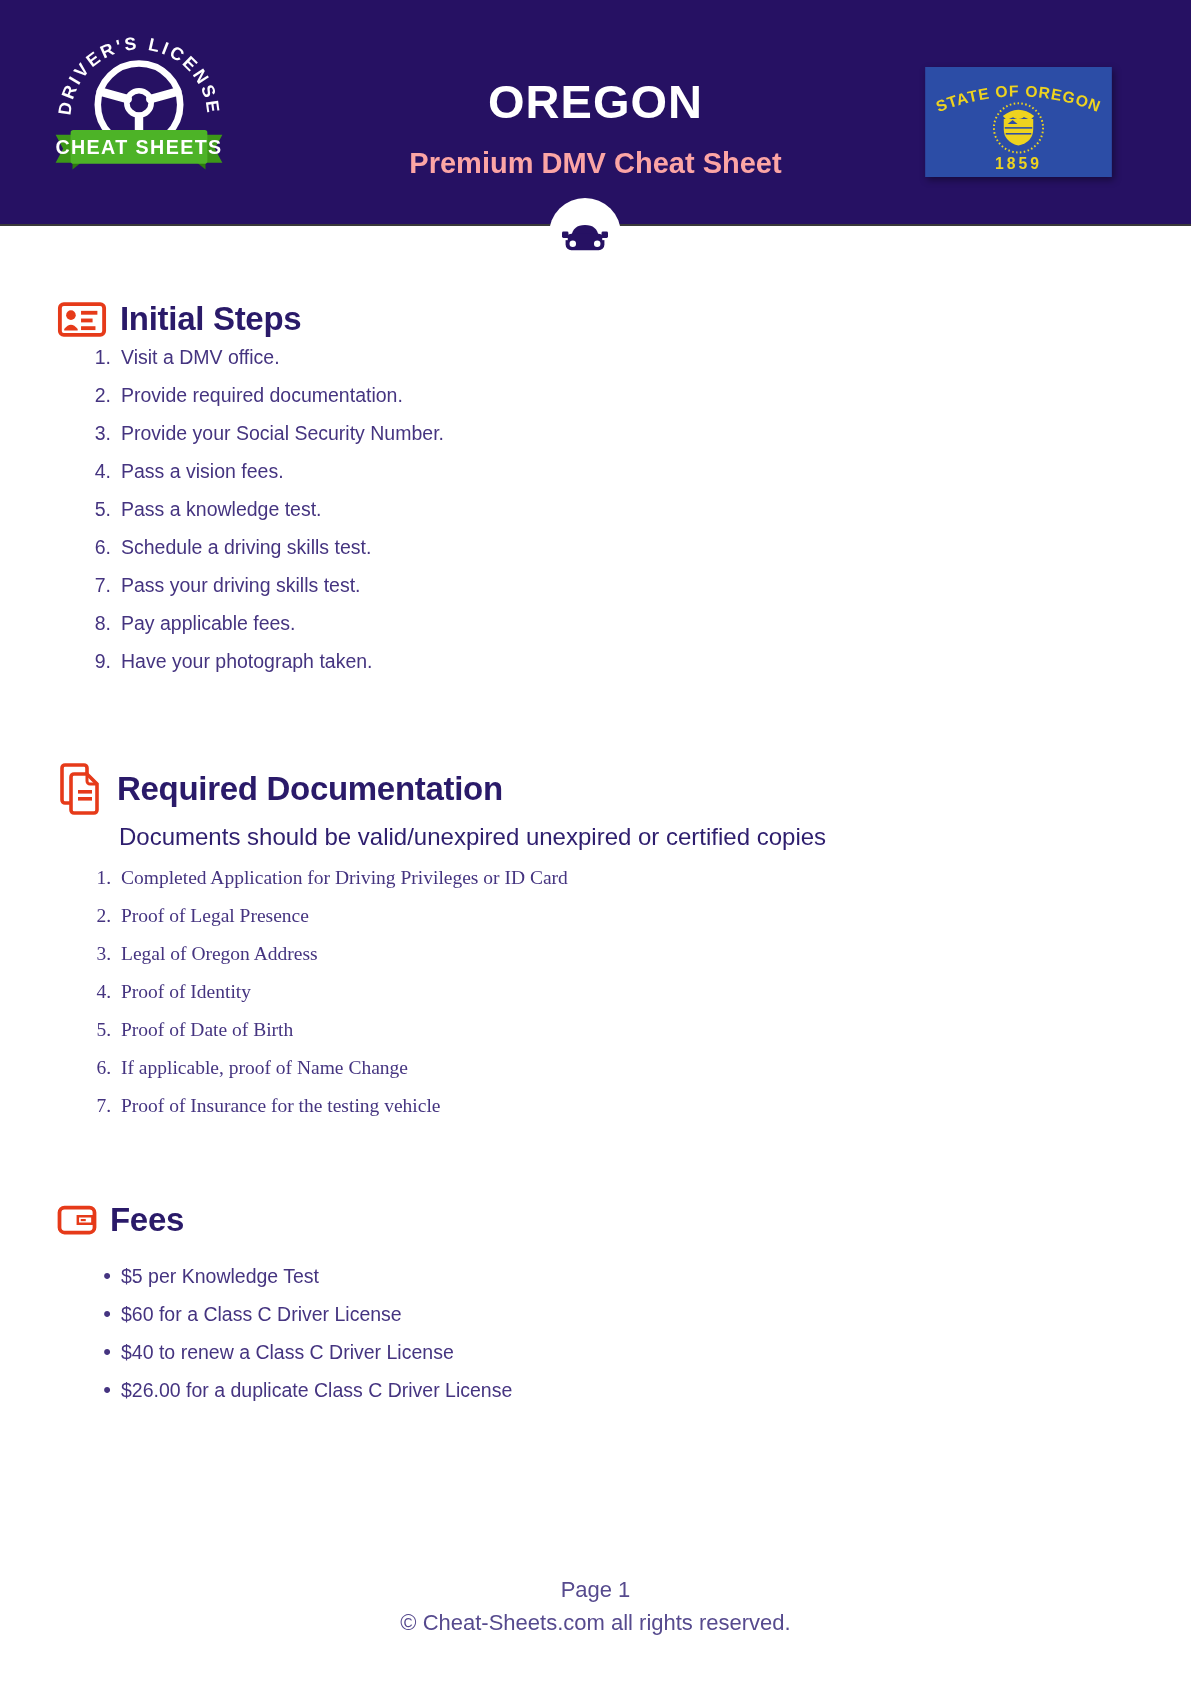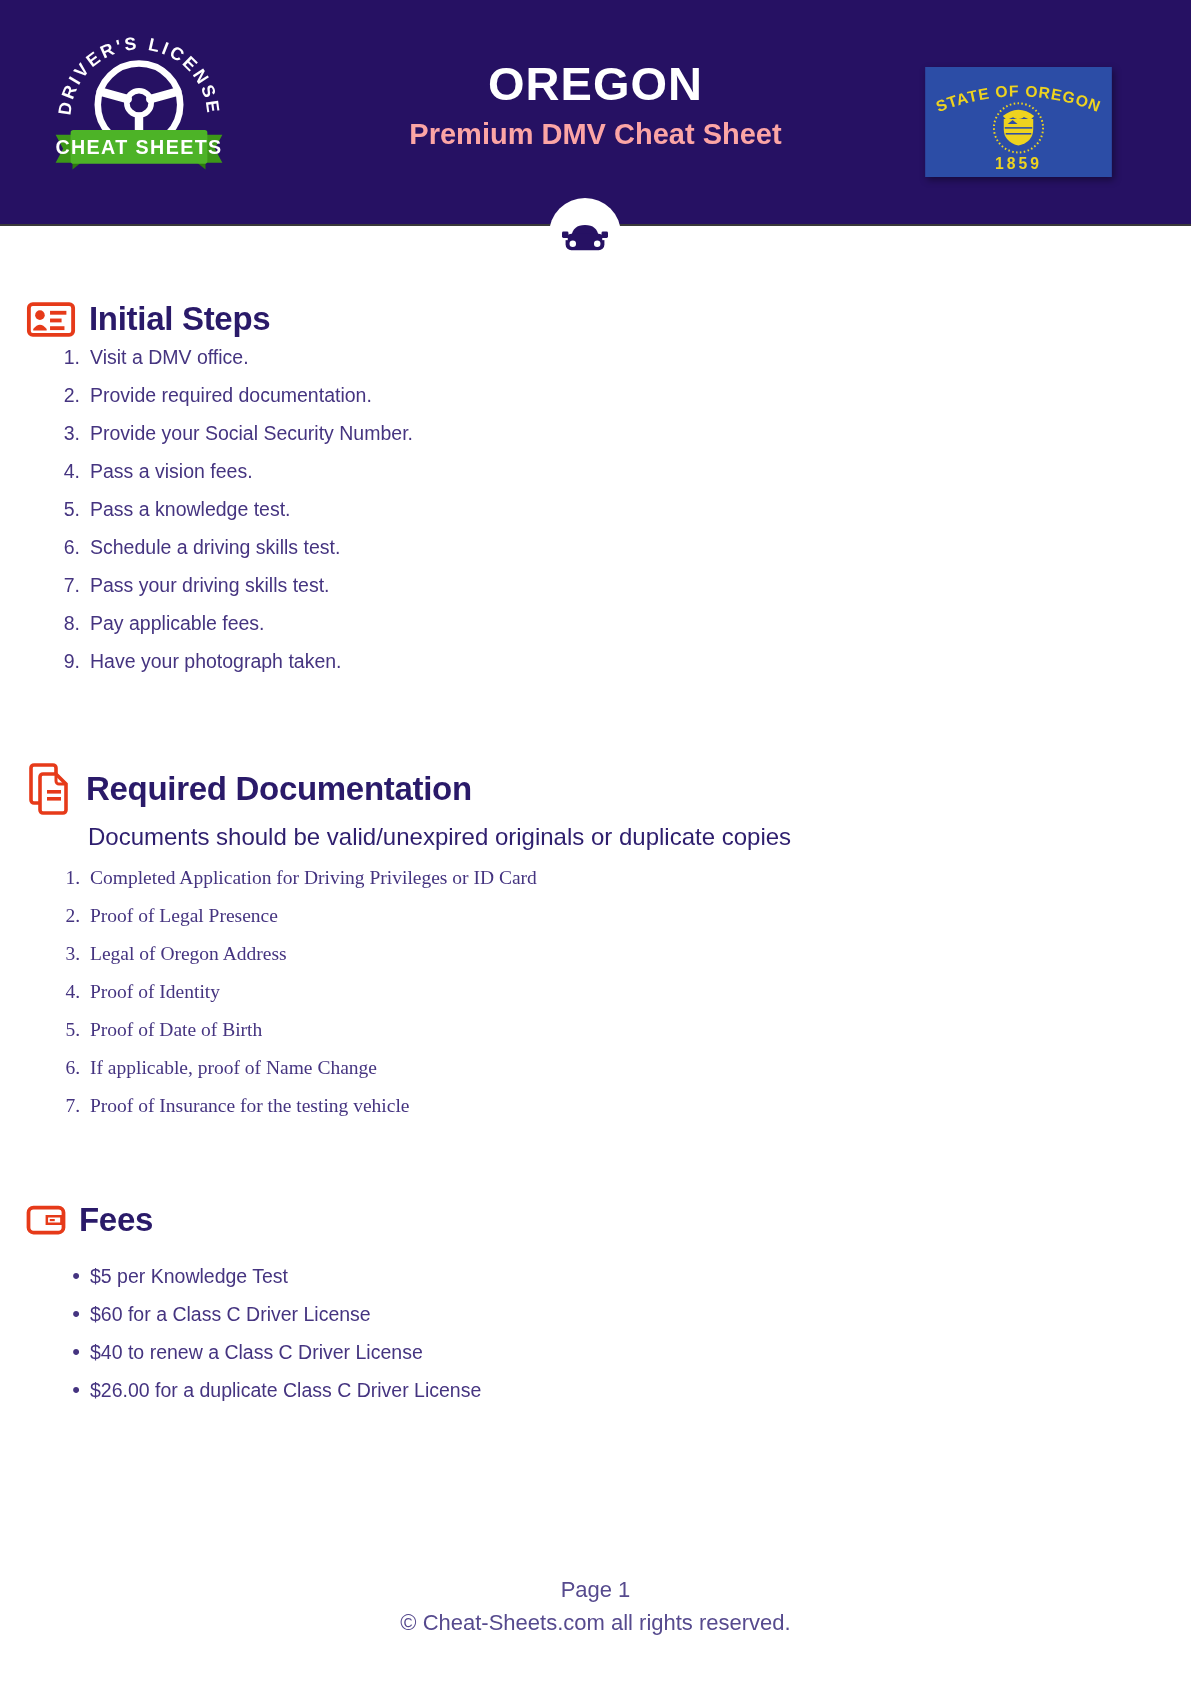--- a/index.html
+++ b/index.html
@@ -18,40 +18,40 @@
     width: 1191px; height: 226px;
     background: #261163;
     border-bottom: 2px solid #3a3a3a;
   }
   .logo { position: absolute; left: 50px; top: 5px; width: 178px; height: 178px; }
   .title-block {
     position: absolute; left: 0; right: 0; top: 56px;
     text-align: center; color: #ffffff;
   }
   .title-block h1 {
-    margin: 0; font-size: 47px; font-weight: 800; letter-spacing: 1px;
+    margin: 18px; font-size: 47px; font-weight: 800; letter-spacing: 1px;
   }
   .title-block h2 {
     margin: 7px 0 0; font-size: 29px; font-weight: 700; color: #fca5a5;
   }
   .flag {
     position: absolute; left: 925px; top: 67px; width: 187px; height: 110px;
     box-shadow: 2px 3px 7px rgba(0,0,0,0.4);
   }
   .dome {
     position: absolute; left: 549px; top: 198px; width: 72px; height: 72px;
     background: #ffffff; border-radius: 50%;
     display: flex; align-items: center; justify-content: center;
     z-index: 2;
   }
   .dome svg { width: 46px; height: 32px; margin-top: 8px; }
 
   
   .content { position: absolute; top: 226px; left: 0; width: 100%; }
-  .section { padding-left: 26px; }
+  .section { padding-left: 57px; }
   .section-1 { margin-top: 74px; }
   .section-2 { margin-top: 82px; }
   .section-3 { margin-top: 76px; }
 
   .heading-row { display: flex; align-items: center; gap: 13px; }
   .heading-row .sec-icon { flex: 0 0 auto; }
   .sec-title {
     margin: 0; font-size: 33px; font-weight: 800; letter-spacing: -0.3px;
     color: #2a1a69;
   }
@@ -212,21 +212,21 @@
     <div class="heading-row">
       <svg class="sec-icon" width="47" height="54" viewBox="0 0 47 54">
         <rect x="5" y="3" width="25" height="38" rx="3" fill="#ffffff" stroke="#e63a19" stroke-width="3.6"></rect>
         <path d="M 17 12 h 13 l 10 10 v 26 a 3 3 0 0 1 -3 3 h -20 a 3 3 0 0 1 -3 -3 v -33 a 3 3 0 0 1 3 -3 z" fill="#ffffff" stroke="#e63a19" stroke-width="3.6"></path>
         <path d="M 30 12 v 7 a 3 3 0 0 0 3 3 h 7" fill="none" stroke="#e63a19" stroke-width="3"></path>
         <rect x="21" y="28" width="14" height="3.6" fill="#e63a19"></rect>
         <rect x="21" y="35" width="14" height="3.6" fill="#e63a19"></rect>
       </svg>
       <h3 class="sec-title">Required Documentation</h3>
     </div>
-    <p class="sec-subtitle">Documents should be valid/unexpired originals or duplicate copies</p>
+    <p class="sec-subtitle">Documents should be valid/unexpired unexpired or certified copies</p>
     <div class="list numbered">
       <div class="list-item">
           <span class="marker"></span>
           <span>Completed Application for Driving Privileges or ID Card</span>
         </div>
       <div class="list-item">
           <span class="marker"></span>
           <span>Proof of Legal Presence</span>
         </div>
       <div class="list-item">

